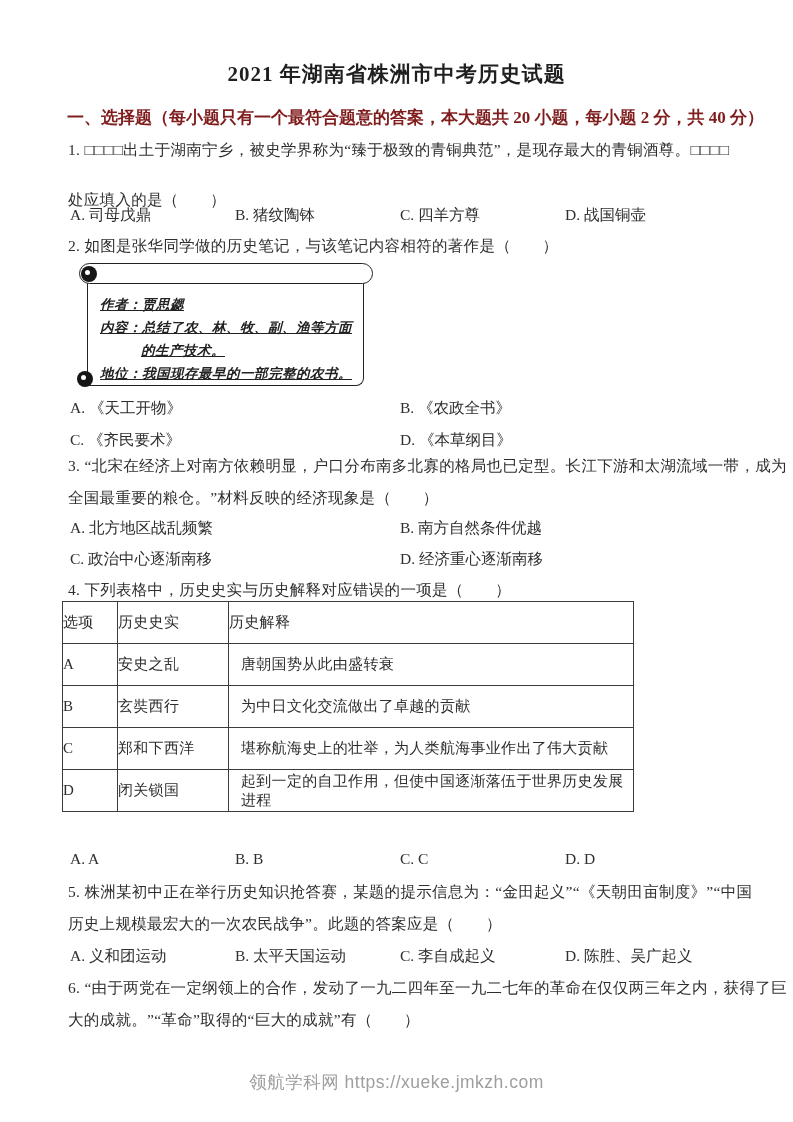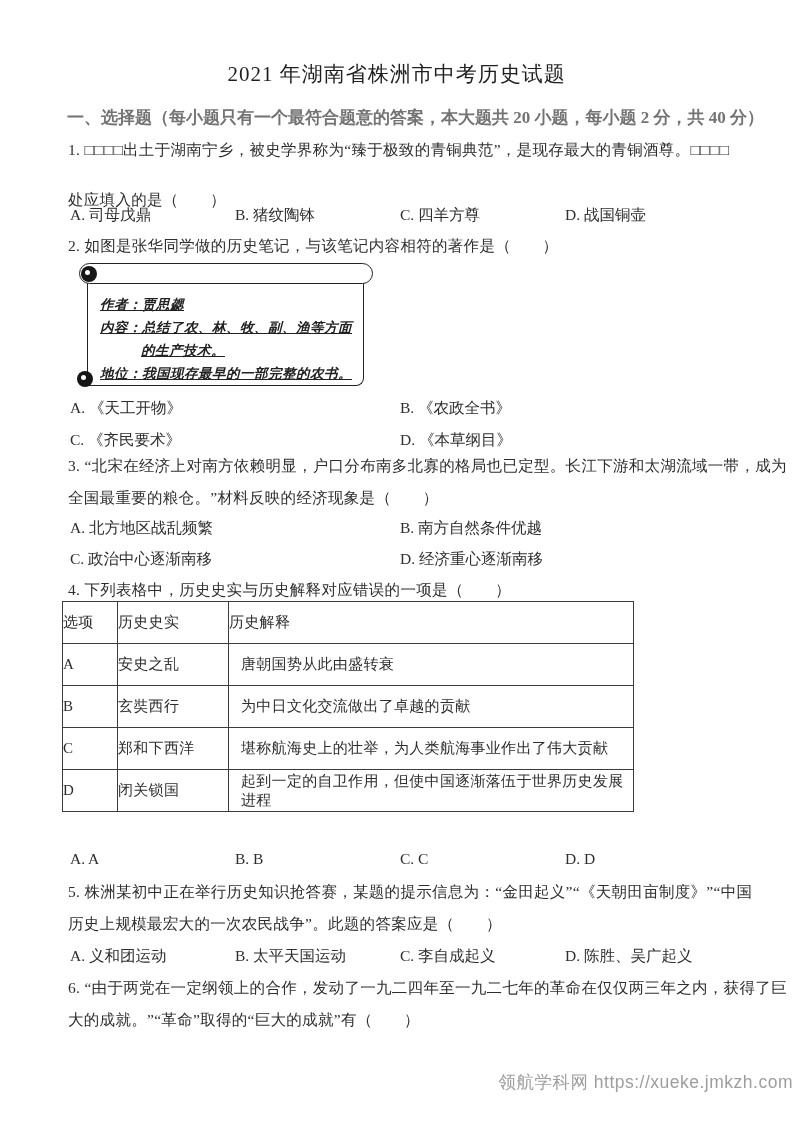--- a/index.html
+++ b/index.html
@@ -9,26 +9,26 @@
     width:793px; height:1122px;
     margin:0 auto;
     background:#ffffff;
     font-family:"Liberation Serif","DejaVu Serif",serif;
     color:#2e2e2e;
     overflow:hidden;
   }
   .doc-title {
     position:absolute; left:0; right:0; top:60px;
     text-align:center;
-    font-size:21px; font-weight:normal; color:#1f1f1f;
+    font-size:21px; font-weight:bold; color:#1f1f1f;
     letter-spacing:1px;
   }
   .section-heading {
     position:absolute; left:67px; right:60px; top:106px;
-    font-size:17px; font-weight:bold; color:#737373;
+    font-size:17px; font-weight:bold; color:#7f1d1d;
     white-space:nowrap;
   }
   .line {
     position:absolute; left:68px;
     font-size:15.5px; line-height:20px;
     letter-spacing:0.3px; white-space:nowrap;
     color:#2e2e2e;
   }
   .opts4 { position:absolute; left:70px; display:flex; font-size:15.5px; }
   .opts4 span { width:165px; white-space:nowrap; }
@@ -77,21 +77,21 @@
   th, td {
     border:1px solid #3c3c3c; font-weight:normal;
     font-size:15px; color:#2e2e2e; letter-spacing:0.3px;
   }
   tr { height:42px; }
   .cell-c { text-align:left; }
   .cell-l { text-align:left; padding-left:12px; }
 
   .footer {
     position:absolute; left:0; right:0; top:1070px;
-    text-align:right; font-size:17.5px; color:#9e9e9e;
+    text-align:center; font-size:17.5px; color:#9e9e9e;
     font-family:"Liberation Sans","DejaVu Sans",sans-serif;
     letter-spacing:0.5px;
   }
 </style>
 </head>
 <body>
 
 <div class="page">
 
   <div class="doc-title">2021 年湖南省株洲市中考历史试题</div>

